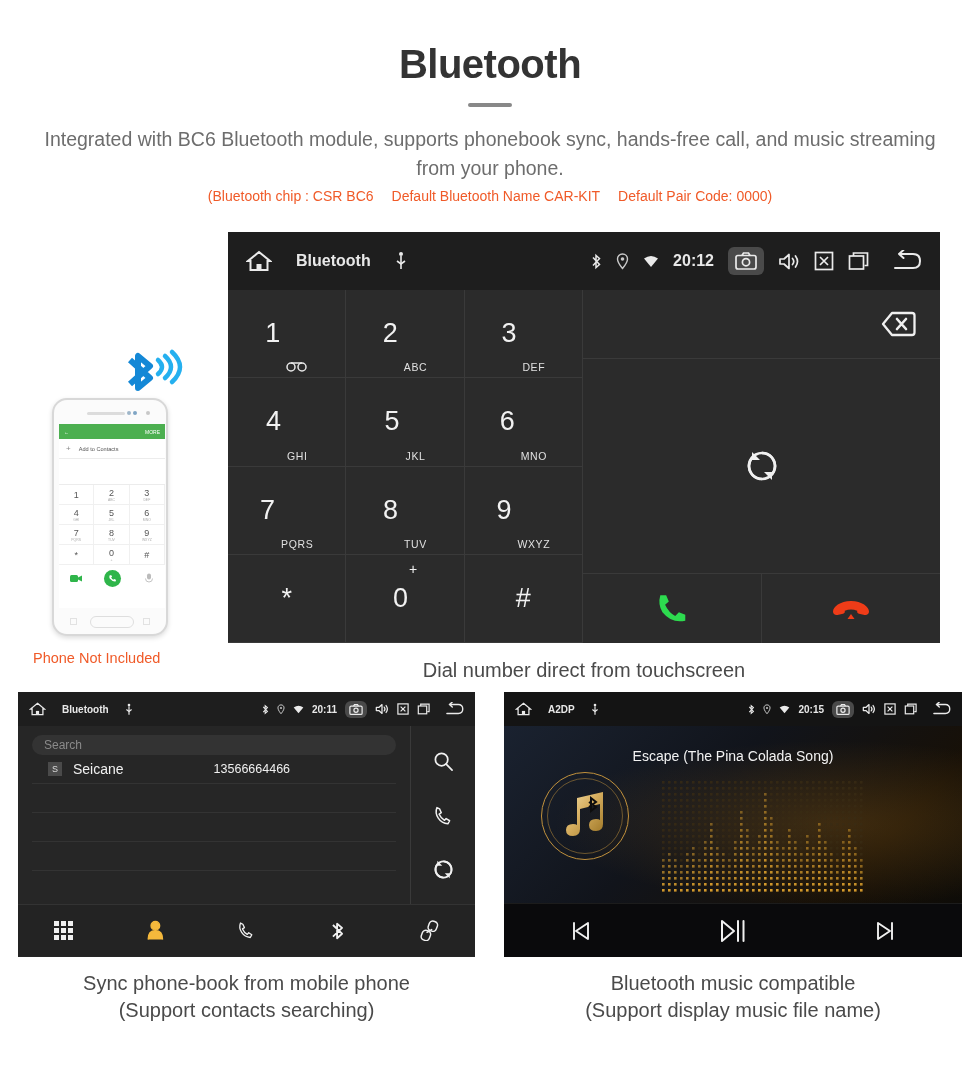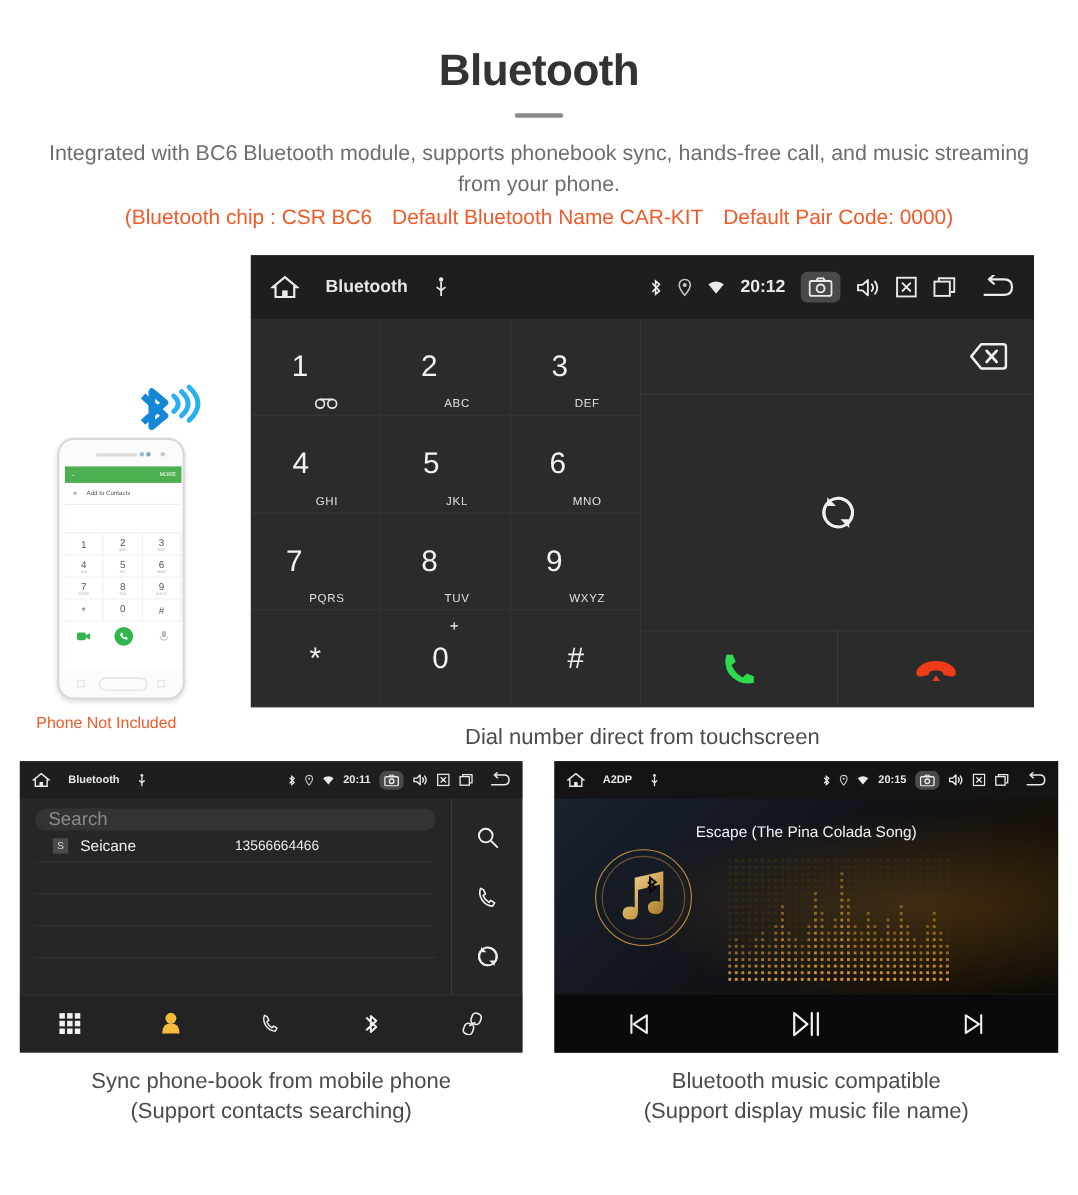--- a/index.html
+++ b/index.html
@@ -29,21 +29,21 @@
   .hero-sub {
     text-align: center;
     font-size: 19.5px;
     color: #6d6d6d;
     line-height: 29px;
     margin-top: 18px;
     padding: 0 40px;
   }
   .hero-specs {
     text-align: center;
-    font-size: 19px;
+    font-size: 14px;
     color: #f05a28;
     margin-top: 5px;
     white-space: nowrap;
   }
   .hero-specs .gap { display: inline-block; width: 18px; }
 
   
   .screen { background: #262626; position: absolute; overflow: hidden; }
 
   .statusbar {
@@ -162,21 +162,21 @@
   #phonebook .statusbar { height: 34px; padding: 0 11px; }
   #phonebook .sb-left .sb-home { margin-right: 16px; }
   #phonebook .sb-title { font-size: 10px; margin-right: 16px; }
   #phonebook .sb-right > * { margin-left: 8px; }
   #phonebook .sb-time { font-size: 10px; }
   .pb-body { display: flex; height: 178px; }
   .pb-list { flex: 1; padding: 9px 14px 0 14px; border-right: 1px solid #3a3a3a; }
   .pb-search {
     height: 20px; border-radius: 10px; background: #333333;
     display: flex; align-items: center; padding-left: 12px;
-    color: #8a8a8a; font-size: 17px;
+    color: #8a8a8a; font-size: 12px;
   }
   .pb-row { height: 29px; display: flex; align-items: center; border-bottom: 1px solid #333333; }
   .pb-av { width: 14px; height: 14px; background: #4a4a4a; color: #ddd; font-size: 9px; display: flex; align-items: center; justify-content: center; margin-left: 16px; margin-right: 11px; }
   .pb-name { color: #f0f0f0; font-size: 14px; }
   .pb-num { color: #efefef; font-size: 12.5px; margin-left: 90px; }
   .pb-empty { height: 29px; border-bottom: 1px solid #333333; }
   .pb-side { width: 64px; display: flex; flex-direction: column; align-items: center; justify-content: space-around; padding: 8px 0; }
   #phonebook .navbar { height: 52px; }
 
   

